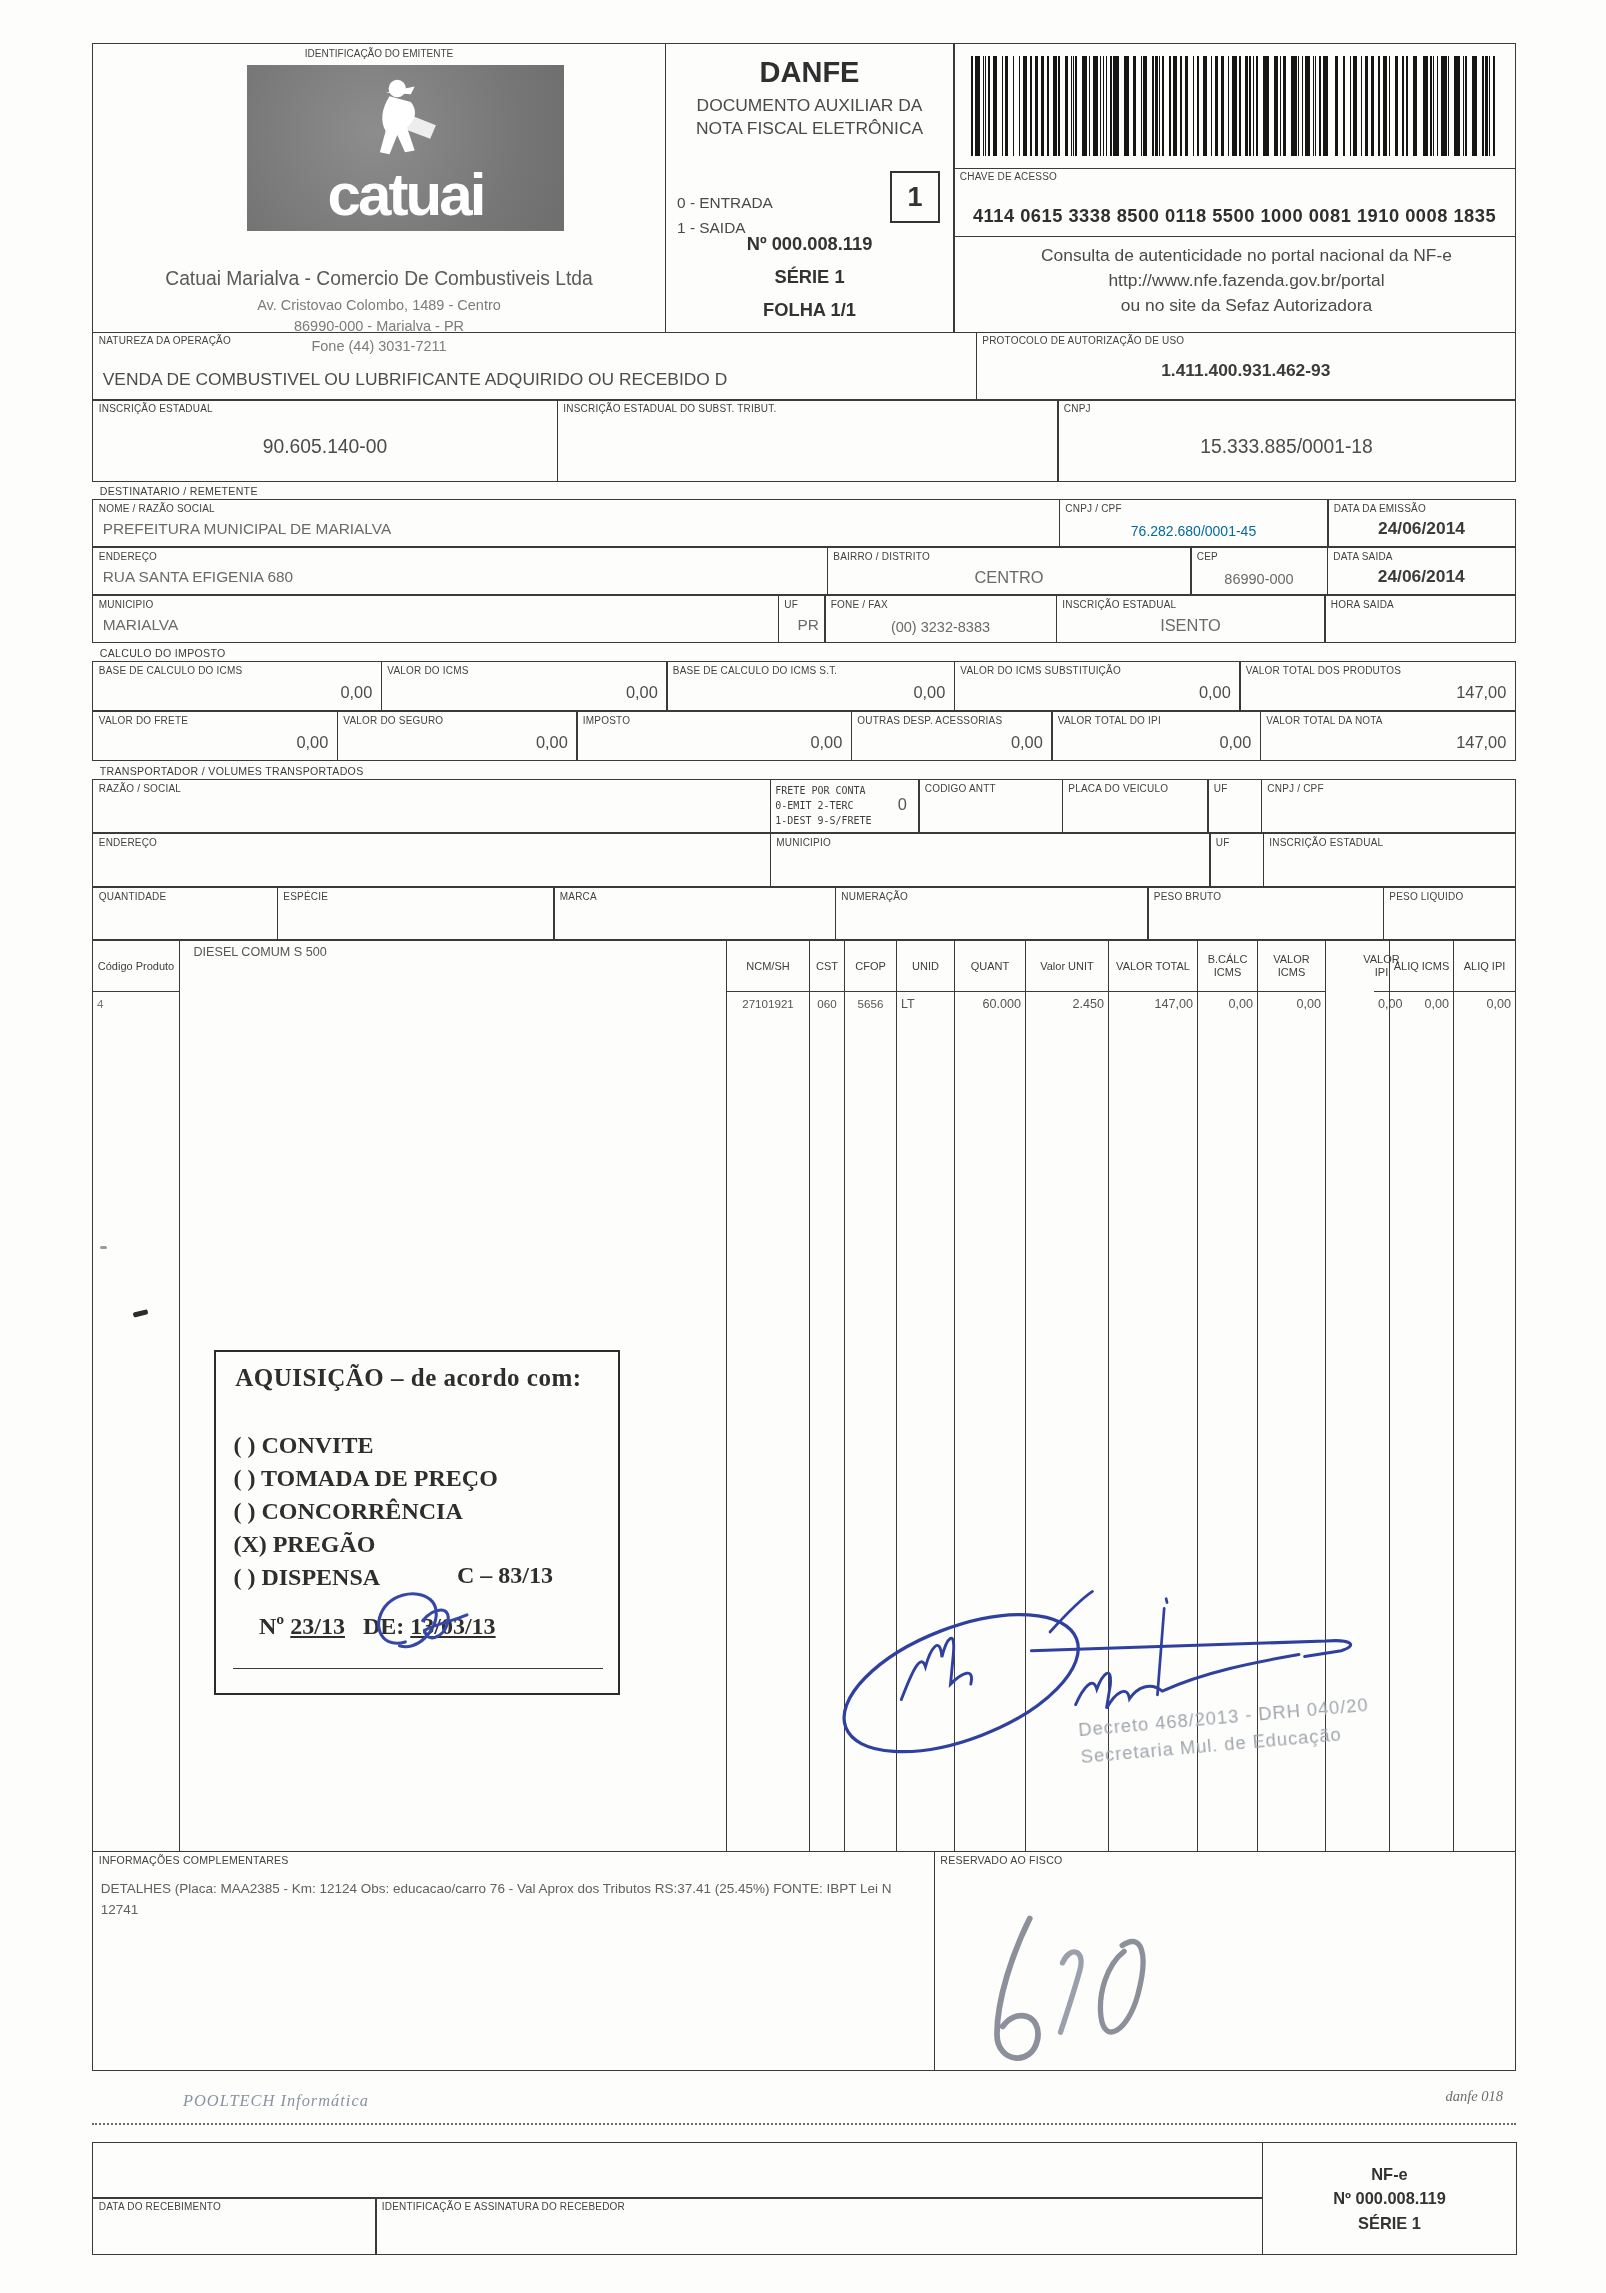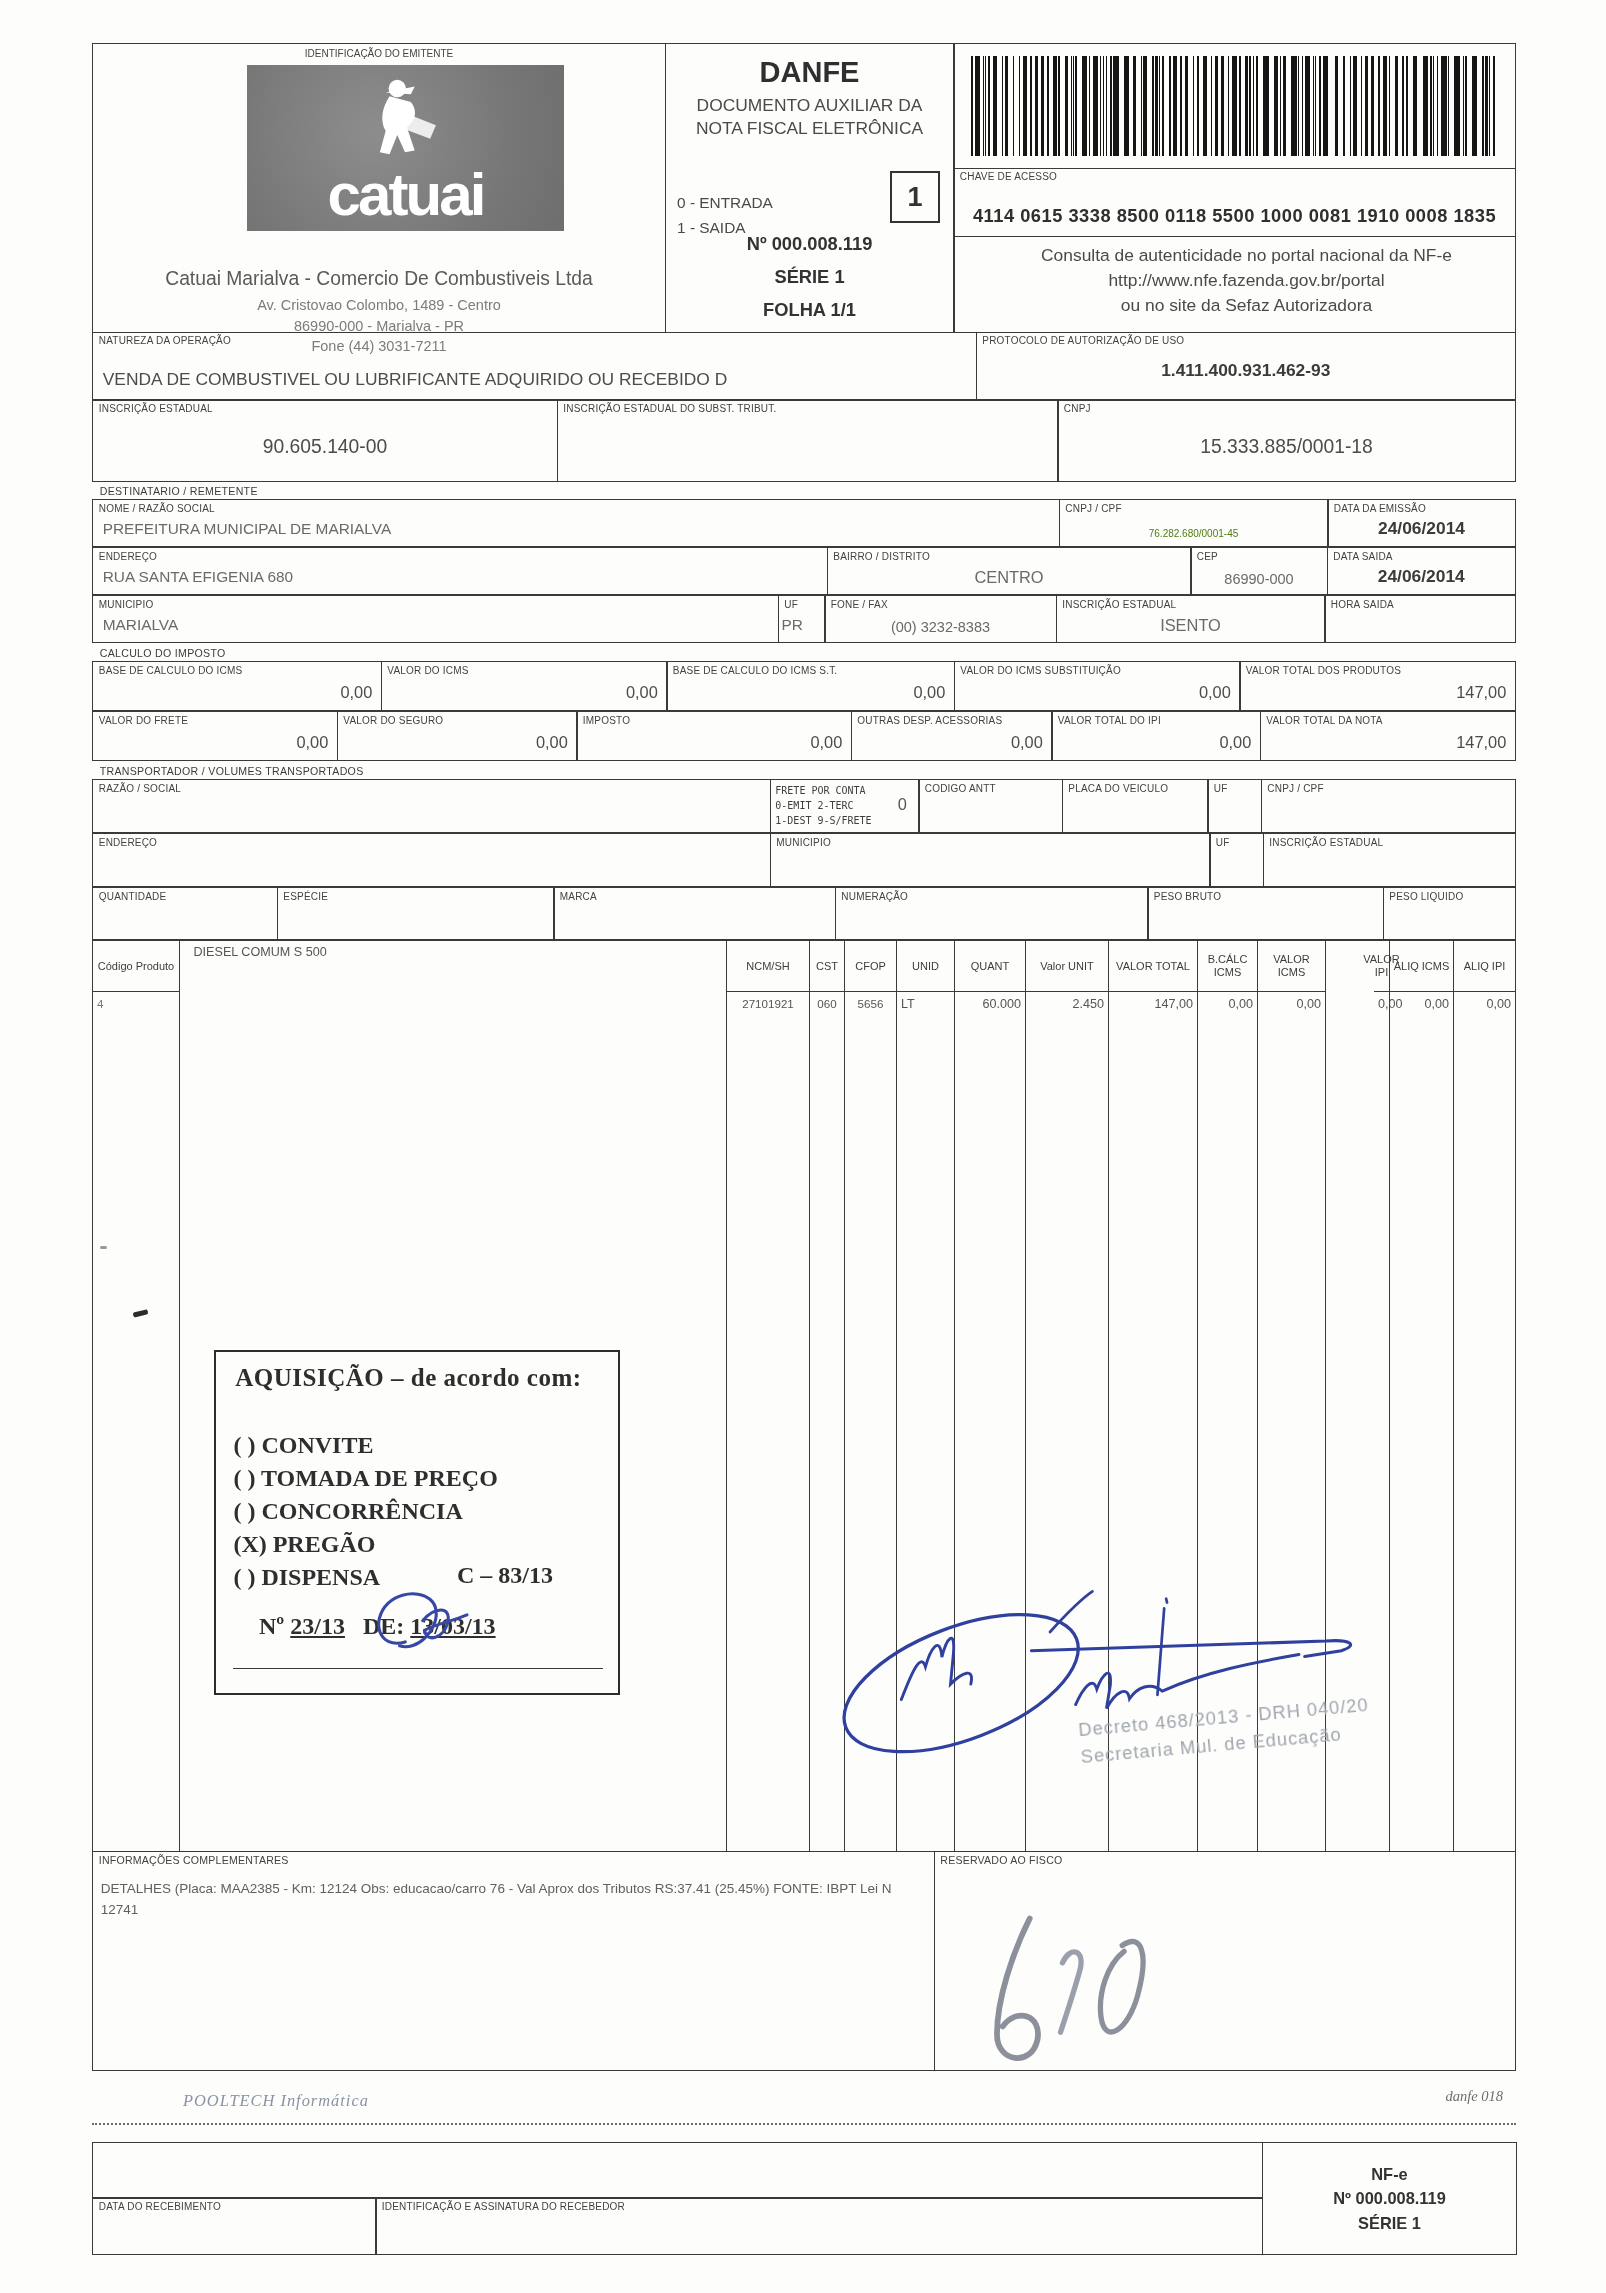--- a/index.html
+++ b/index.html
@@ -164,21 +164,21 @@
     </div>
 
     <div class="seclabel">DESTINATARIO / REMETENTE</div>
     <div class="row">
       <div class="cell h50" style="width:968px;">
         <div class="lbl">NOME / RAZÃO SOCIAL</div>
         <div class="val v-l" style="font-size:15.4px;color:#6a6a6a;">PREFEITURA MUNICIPAL DE MARIALVA</div>
       </div>
       <div class="cell h50" style="width:270px;">
         <div class="lbl">CNPJ / CPF</div>
-        <div class="val v-c" style="font-size:10px;color:#4d7c0f;">76.282.680/0001-45</div>
+        <div class="val v-c" style="font-size:14px;color:#0369a1;">76.282.680/0001-45</div>
       </div>
       <div class="cell h50" style="flex:1;">
         <div class="lbl">DATA DA EMISSÃO</div>
         <div class="val v-c bold" style="font-size:17.4px;">24/06/2014</div>
       </div>
     </div>
     <div class="row">
       <div class="cell h50" style="width:736px;">
         <div class="lbl">ENDEREÇO</div>
         <div class="val v-l" style="font-size:15.4px;color:#6a6a6a;">RUA SANTA EFIGENIA 680</div>
@@ -196,21 +196,21 @@
         <div class="val v-c bold" style="font-size:17.4px;">24/06/2014</div>
       </div>
     </div>
     <div class="row">
       <div class="cell h50" style="width:687px;">
         <div class="lbl">MUNICIPIO</div>
         <div class="val v-l" style="font-size:15.4px;color:#6a6a6a;">MARIALVA</div>
       </div>
       <div class="cell h50" style="width:48px;">
         <div class="lbl">UF</div>
-        <div class="val v-l" style="font-size:15.4px;color:#6a6a6a;left:3px;">PR</div>
+        <div class="val v-l" style="font-size:15.4px;color:#6a6a6a;left:19px;">PR</div>
       </div>
       <div class="cell h50" style="width:233px;">
         <div class="lbl">FONE / FAX</div>
         <div class="val v-c" style="font-size:14.5px;color:#6a6a6a;">(00) 3232-8383</div>
       </div>
       <div class="cell h50" style="width:270px;">
         <div class="lbl">INSCRIÇÃO ESTADUAL</div>
         <div class="val v-c" style="font-size:16.4px;color:#6a6a6a;">ISENTO</div>
       </div>
       <div class="cell h50" style="flex:1;">

